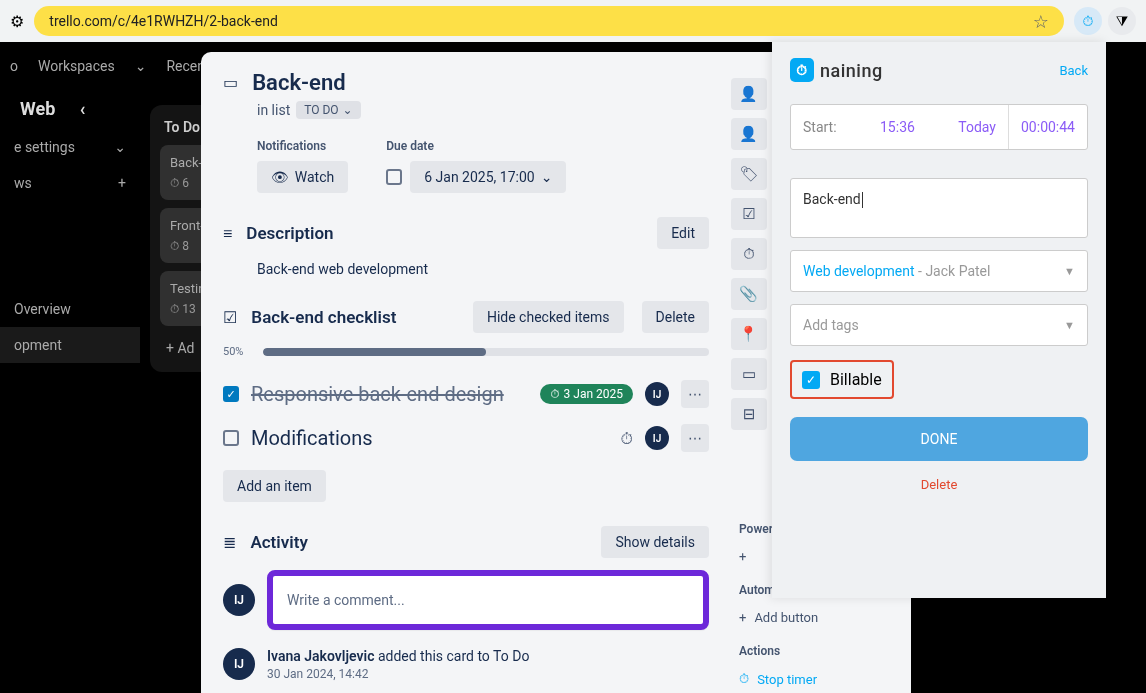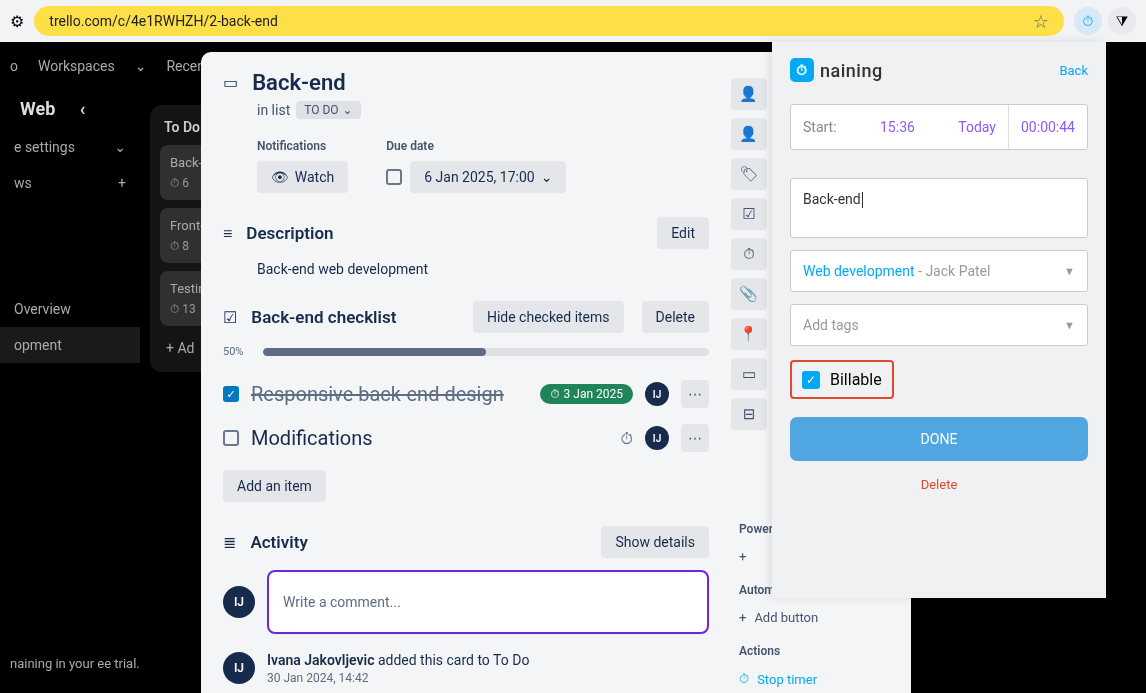--- a/index.html
+++ b/index.html
@@ -59,21 +59,21 @@
   .check-item .cb { width: 16px; height: 16px; border: 2px solid #6b778c; border-radius: 3px; flex-shrink: 0; }
   .check-item .cb.checked { background: #0079bf; border-color: #0079bf; color: #fff; display: flex; align-items: center; justify-content: center; font-size: 11px; }
   .check-text { flex: 1; font-size: 20px; }
   .check-text.done { text-decoration: line-through; color: #5e6c84; }
   .chip-date { background: #1f845a; color: #fff; padding: 3px 10px; border-radius: 12px; font-size: 12px; display: inline-flex; align-items: center; gap: 4px; }
   .avatar-sm { width: 24px; height: 24px; border-radius: 50%; background: #172b4d; color: #fff; font-size: 10px; display: inline-flex; align-items: center; justify-content: center; font-weight: 600; }
   .more-dots { width: 28px; height: 28px; background: #e4e6ea; border-radius: 4px; display: inline-flex; align-items: center; justify-content: center; color: #42526e; font-size: 14px; }
   
   .comment-row { display: flex; gap: 12px; align-items: center; margin-top: 12px; }
   .avatar-md { width: 32px; height: 32px; border-radius: 50%; background: #172b4d; color: #fff; font-size: 12px; display: flex; align-items: center; justify-content: center; font-weight: 600; flex-shrink: 0; }
-  .comment-input { flex: 1; border: 2px solid #6d28d9; background: #fff; border-radius: 8px; padding: 22px 14px; font-size: 14px; color: #5e6c84; box-shadow: 0 1px 1px rgba(0,0,0,0.05); }
+  .comment-input { flex: 1; border: 6px solid #6d28d9; background: #fff; border-radius: 8px; padding: 16px 14px; font-size: 14px; color: #5e6c84; box-shadow: 0 1px 1px rgba(0,0,0,0.05); }
   .activity-item { display: flex; gap: 12px; margin-top: 18px; }
   .activity-text { font-size: 14px; }
   .activity-text .name { font-weight: 600; }
   .activity-time { font-size: 12px; color: #5e6c84; margin-top: 3px; }
   
   .side-lower { position: absolute; left: 538px; top: 456px; font-size: 13px; color: #44546f; width: 160px; }
   .side-lower .hdr { font-size: 12px; font-weight: 600; margin: 14px 0 8px 0; }
   .side-lower .row { display: flex; align-items: center; gap: 8px; padding: 5px 0; }
   
   
@@ -154,22 +154,20 @@
             <div>Front-</div>
             <div class="meta">⏱ <span>8</span></div>
           </div>
         <div class="bg-card">
             <div>Testin</div>
             <div class="meta">⏱ <span>13</span></div>
           </div>
         <div style="padding:6px;color:#aaa;">+ <span>Ad</span></div>
       </div>
     </div>
-    <div class="bg-trial">naining in your
-ee trial.</div>
   </div>
 </div>
 
 <div class="card-modal">
   <div class="card-main">
     <div class="card-title-row">
       <span class="icon">▭</span>
       <span class="card-title">Back-end</span>
     </div>
     <div class="card-list-row">

